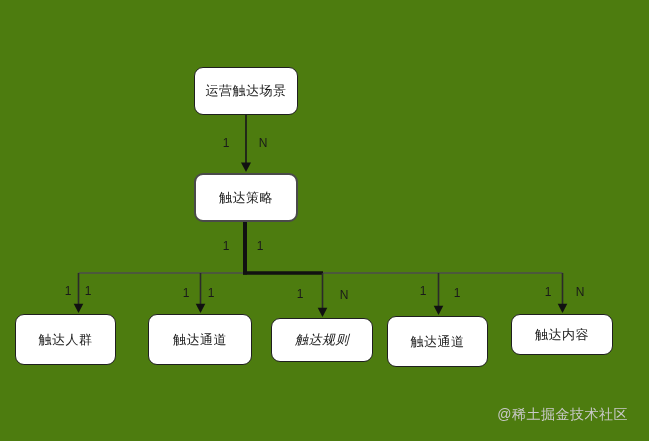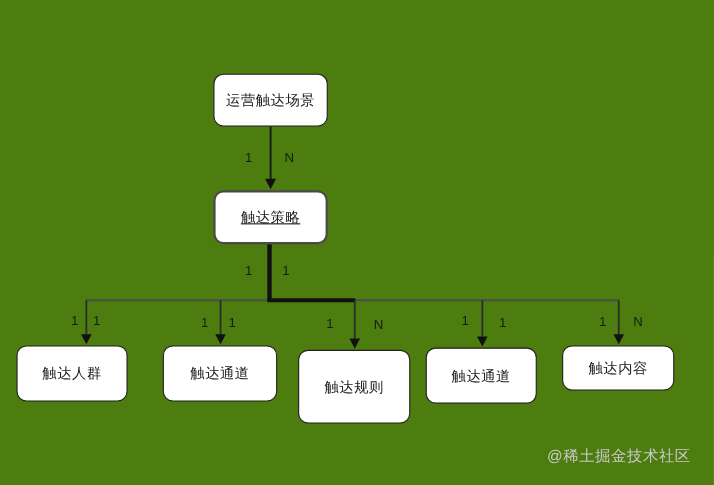--- a/index.html
+++ b/index.html
@@ -31,27 +31,26 @@
     display: flex;
     align-items: center;
     justify-content: center;
     font-size: 13px;
     color: #1a1a1a;
     letter-spacing: 0.5px;
   }
   .node.mid {
     border-color: #4a4a4a;
     border-width: 2px;
-    text-decoration: underline;
   }
   .node-scene   { left: 194px; top: 67px;  width: 104px; height: 48px; }
   .node-strategy{ left: 194px; top: 173px; width: 104px; height: 49px; }
   .node-crowd   { left: 15px;  top: 314px; width: 101px; height: 51px; }
   .node-timing  { left: 148px; top: 314px; width: 104px; height: 51px; }
-  .node-rules   { left: 271px; top: 318px; width: 102px; height: 67px; }
+  .node-rules   { left: 271px; top: 318px; width: 102px; height: 44px; font-style: italic; }
   .node-channel { left: 387px; top: 316px; width: 101px; height: 51px; }
   .node-content { left: 511px; top: 314px; width: 102px; height: 41px; }
   .card {
     position: absolute;
     transform: translate(-50%, -50%);
     font-size: 12px;
     color: #1a1a1a;
     line-height: 1;
     white-space: nowrap;
   }

